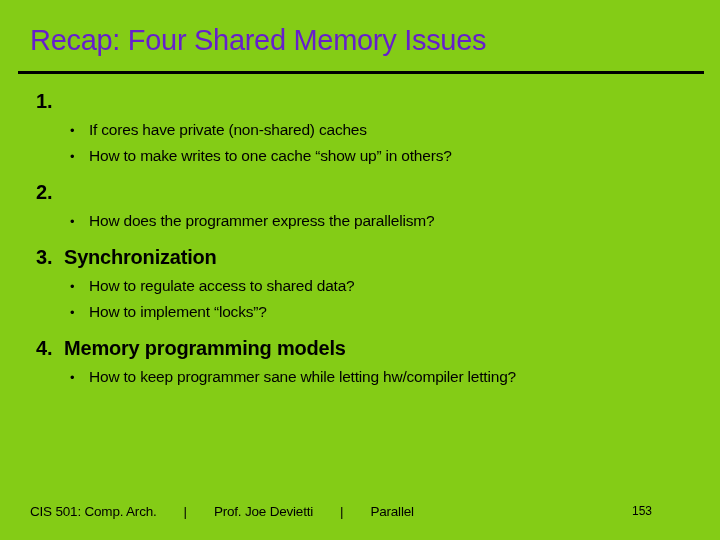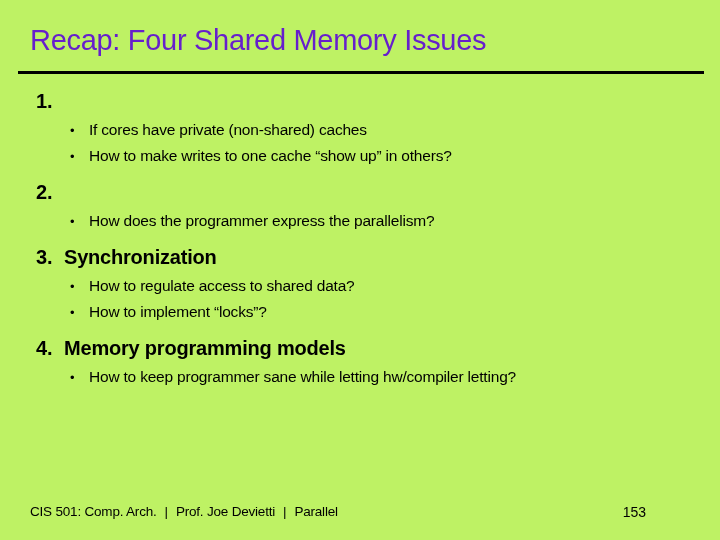--- a/index.html
+++ b/index.html
@@ -1,20 +1,20 @@
 <!DOCTYPE html>
 <html><head>
 <meta charset="utf-8">
 <style>
   html, body { margin: 0; padding: 0; background: #ffffff; }
   .slide {
     position: relative;
     width: 720px;
     height: 540px;
-    background: #bef264;
+    background: #84cc16;
     font-family: "Liberation Sans", sans-serif;
     color: #000000;
     overflow: hidden;
   }
   .slide-title {
     position: absolute;
     left: 30px;
     top: 24px;
     font-size: 29px;
     font-weight: 400;
@@ -58,30 +58,30 @@
   .bullet-glyph {
     flex: none;
     width: 19px;
     font-size: 13px;
   }
   .footer {
     position: absolute;
     left: 30px;
     top: 504px;
     display: flex;
-    gap: 8px;
+    gap: 27px;
     font-size: 13.5px;
     letter-spacing: -0.2px;
     white-space: nowrap;
   }
   .page-number {
     position: absolute;
-    right: 74px;
+    right: 68px;
     top: 504px;
-    font-size: 14px;
+    font-size: 12px;
     text-align: right;
   }
 </style>
 </head>
 <body>
 
 <div class="slide">
 
   <div class="slide-title">Recap: Four Shared Memory Issues</div>
   <div class="title-rule"></div>

